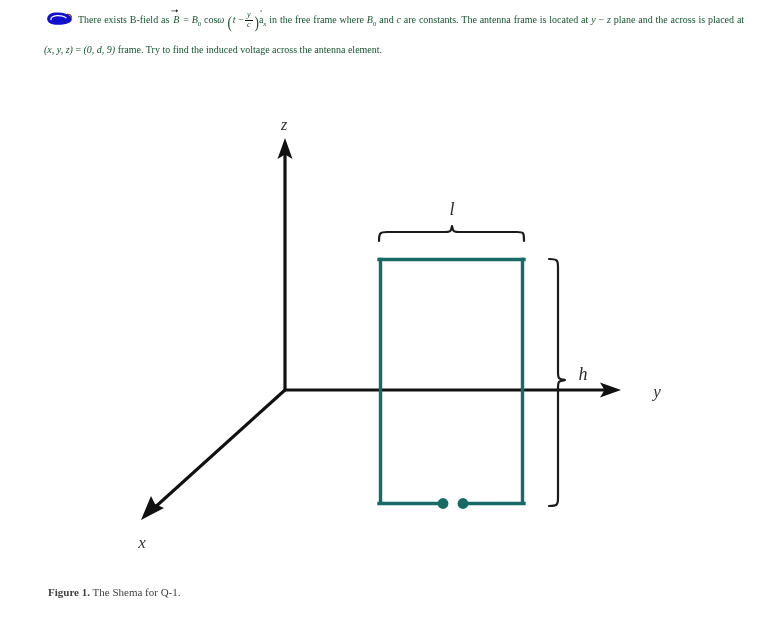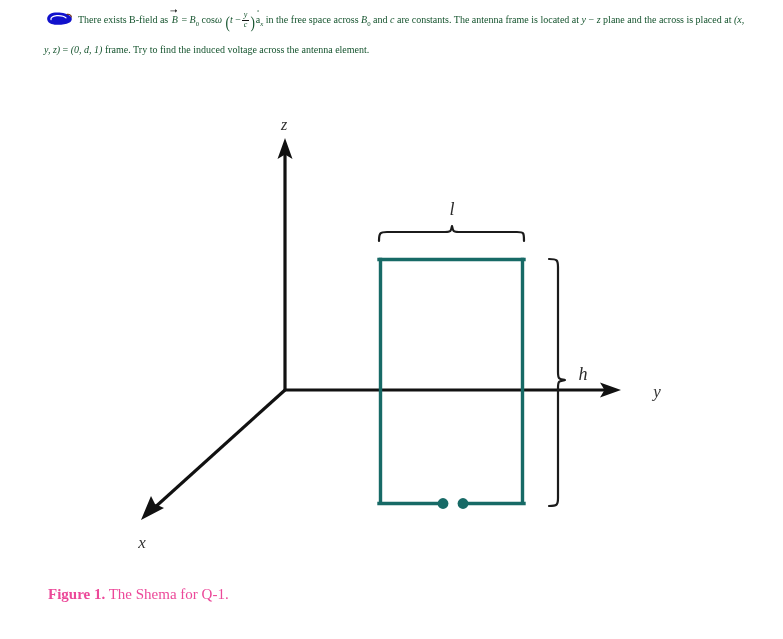--- a/index.html
+++ b/index.html
@@ -114,22 +114,22 @@
   }
   .figure svg {
     display: block;
   }
 
   
   .caption {
     position: absolute;
     left: 48px;
     top: 586px;
-    font-size: 15px;
-    color: #ec4899;
+    font-size: 11px;
+    color: #404040;
   }
   .caption .lead {
     font-weight: bold;
   }
 </style>
 </head>
 <body>
 
 <div class="problem">
   <span class="blue-blob">
@@ -142,33 +142,33 @@
 
   <span class="vecb"><svg class="arrowbar" viewBox="0 0 20 8" preserveAspectRatio="none" xmlns="http://www.w3.org/2000/svg">
         <line x1="1" y1="5" x2="17" y2="5" stroke="#141414" stroke-width="1.1"></line>
         <path d="M17 5 L13 2.6 L13 7.4 Z" fill="#141414"></path>
       </svg><span>B</span></span>
   <span class="mathup">=</span>
   <span class="mathi">B</span><span class="subup">0</span>
   <span class="mathup">cos</span><span class="mathi">ω</span>
   <span class="bigparen">(</span><span class="mathi">t</span>
   <span class="mathup">−</span><span class="frac"><span class="num">y</span><span class="den">c</span></span><span class="bigparen">)</span><span class="ahat"><span class="circ">˚</span><span>a</span></span><span class="sub">x</span>
-  <span>in the free space across</span>
+  <span>in the free frame where</span>
   <span class="mathi">B</span><span class="subup">0</span>
   <span>and</span>
   <span class="mathi">c</span>
   <span>are</span>
   <span>constants. The antenna frame is located at</span>
   <span class="mathi">y</span>
   <span class="mathup">−</span>
   <span class="mathi">z</span>
   <span>plane and the across is placed at</span>
   <span class="mathi">(x, y, z)</span>
   <span class="mathup">=</span>
-  <span class="mathi">(0, d, 1)</span>
+  <span class="mathi">(0, d, 9)</span>
   <span>frame. Try to find the induced voltage across the antenna element.</span>
 </div>
 
 <div class="figure">
   <svg width="783" height="460" viewBox="0 0 783 460" xmlns="http://www.w3.org/2000/svg">
 
     <g>
 
       <g>
         <line x1="285" y1="280" x2="285" y2="42" stroke="#111111" stroke-width="3.2"></line>

